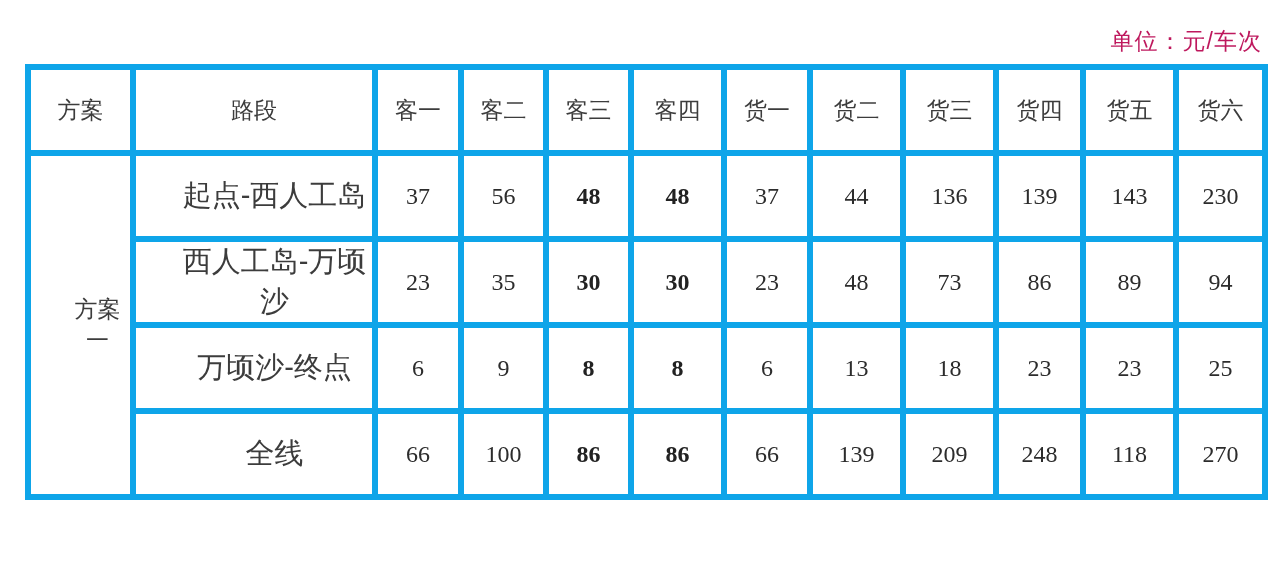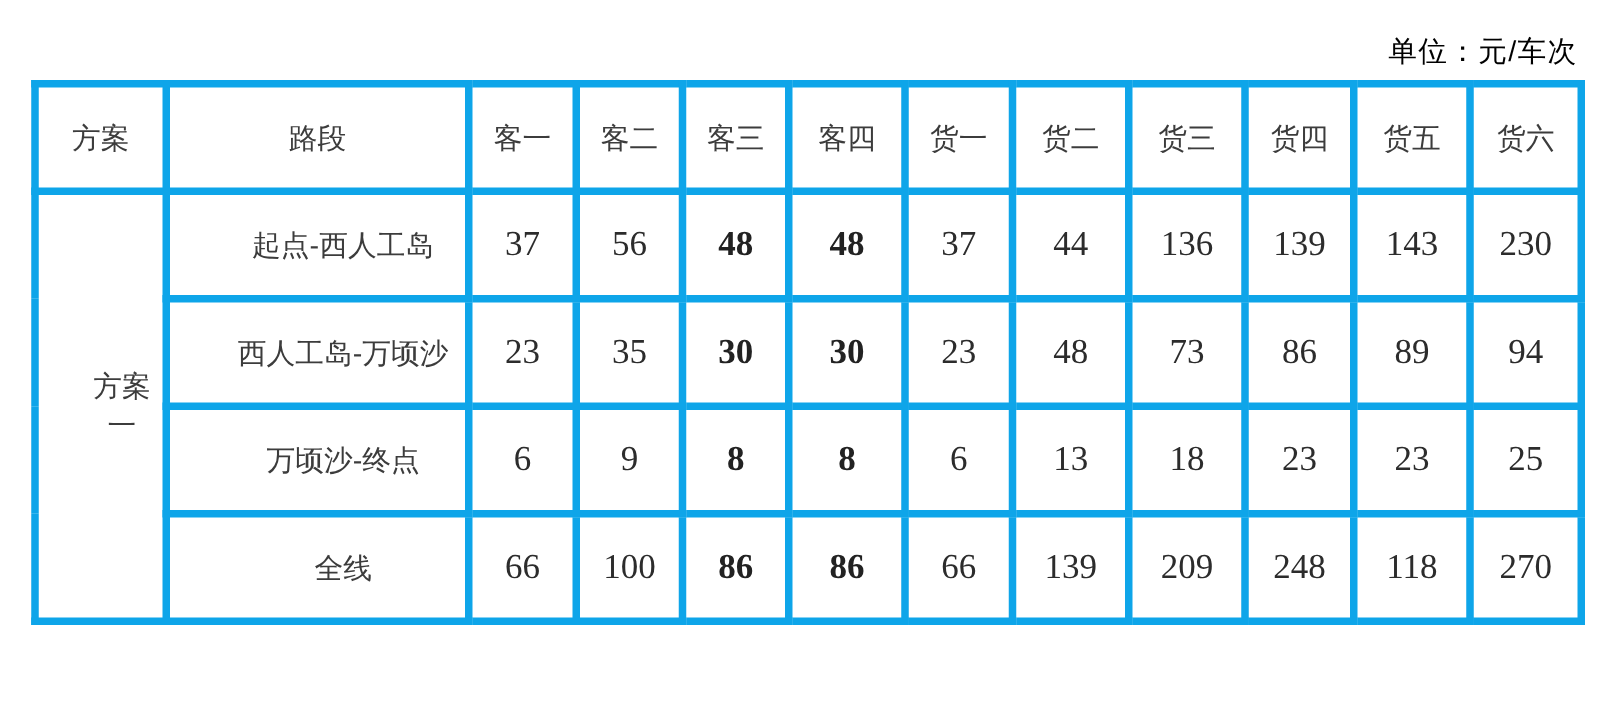--- a/index.html
+++ b/index.html
@@ -10,21 +10,21 @@
     height: 563px;
     background: #ffffff;
     font-family: "Liberation Sans", sans-serif;
     overflow: hidden;
   }
   .unit-label {
     position: absolute;
     top: 26px;
     right: 24px;
     font-size: 23px;
-    color: #000000;
+    color: #be185d;
     font-family: "Liberation Sans", sans-serif;
     letter-spacing: 1px;
   }
   table.toll-table {
     position: absolute;
     left: 25px;
     top: 64px;
     border-collapse: collapse;
     table-layout: fixed;
     width: 1237px;
@@ -43,27 +43,27 @@
     color: #3c3c3c;
     font-family: "Liberation Sans", sans-serif;
   }
   td.plan-cell {
     font-size: 23px;
     color: #3c3c3c;
     font-family: "Liberation Sans", sans-serif;
     padding-left: 34px;
   }
   td.segment-cell {
-    font-size: 23px;
+    font-size: 29px;
     color: #3c3c3c;
     font-family: "Liberation Sans", sans-serif;
     padding-left: 41px;
   }
   td.value-cell {
-    font-size: 28px;
+    font-size: 24px;
     color: #2c2c2c;
     font-family: "Liberation Serif", "DejaVu Serif", serif;
   }
   td.value-cell.bold {
     font-weight: bold;
     color: #222222;
   }
   .note {
     position: absolute;
     left: 27px;

